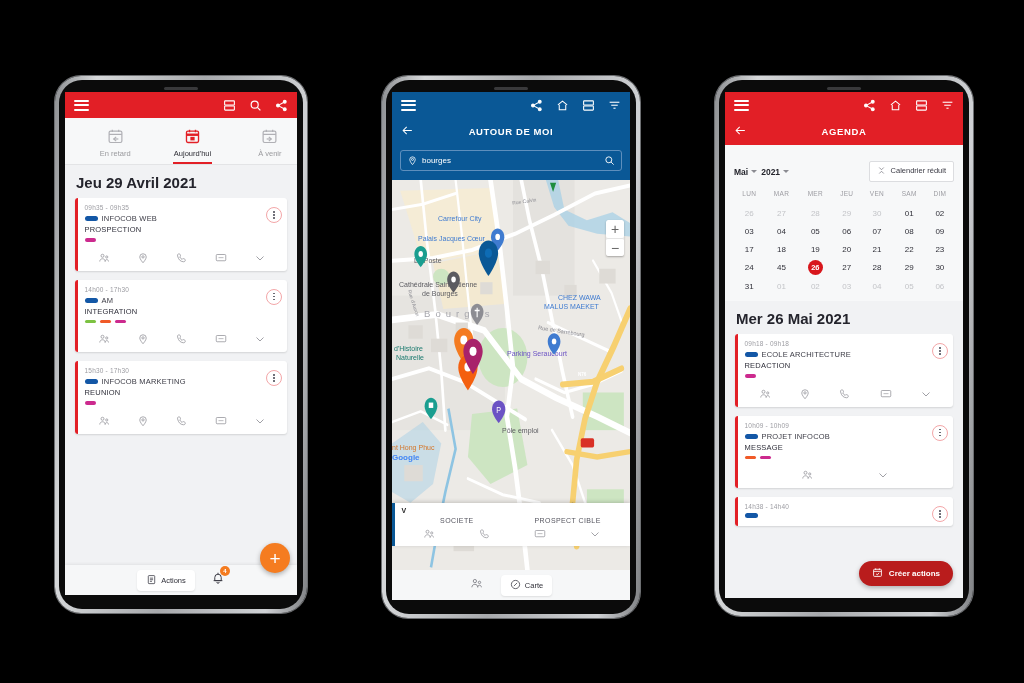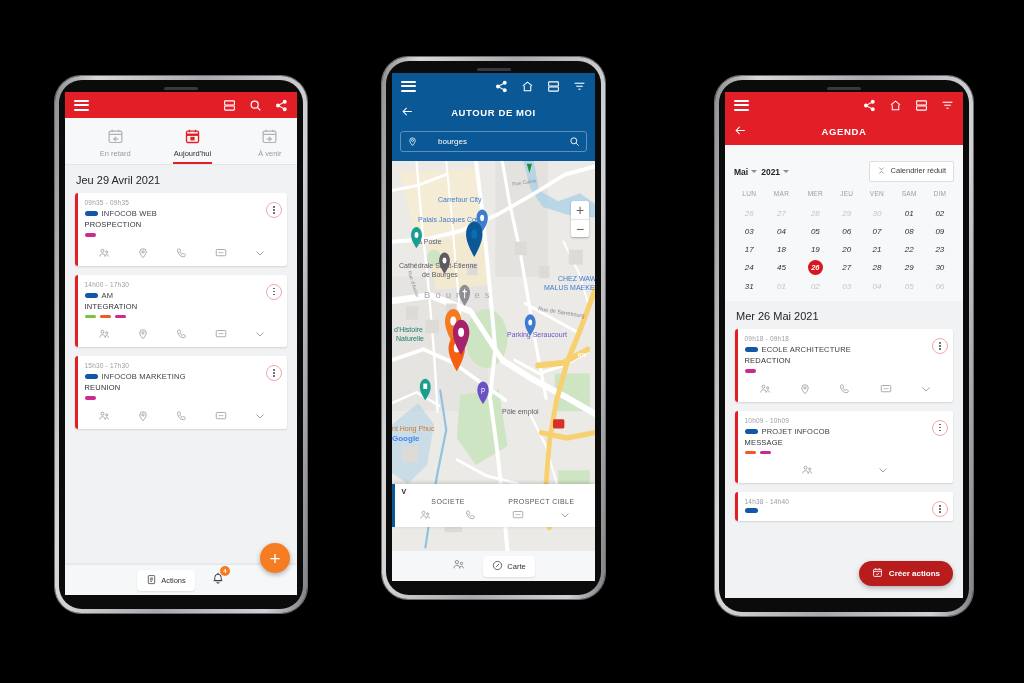--- a/index.html
+++ b/index.html
@@ -34,21 +34,21 @@
   }
   .screen {
     flex: 1;
     background: #f1f2f4;
     overflow: hidden;
     position: relative;
     display: flex; flex-direction: column;
   }
 
   #phone1 { left: 55px; top: 76px; width: 252px; height: 537px; }
-  #phone2 { left: 382px; top: 57px; width: 223px; height: 542px; }
+  #phone2 { left: 382px; top: 76px; width: 258px; height: 542px; }
   #phone3 { left: 715px; top: 76px; width: 258px; height: 540px; }
 
   
   .appbar {
     display: flex; align-items: center;
     padding: 0 9px;
     height: 26px;
     flex-shrink: 0;
   }
   .appbar.red { background: #e21f26; }
@@ -80,21 +80,21 @@
   }
   .tab .ticon { height: 20px; display: flex; align-items: center; justify-content: center; }
   .tab .tlabel { font-size: 7.5px; color: #9a9a9e; margin-top: 3px; padding-bottom: 6px; display: block; }
   .tab.active .tlabel { color: #2b2b33; }
   .tab.active::after {
     content: ""; position: absolute; bottom: 0; left: 14%; right: 14%;
     height: 2px; background: #e21f26;
   }
 
   .datehead {
-    font-size: 11px; font-weight: normal; color: #24242c;
+    font-size: 15px; font-weight: bold; color: #24242c;
     padding: 9px 11px 7px 11px; flex-shrink: 0;
   }
 
   .list { flex: 1; overflow: hidden; padding: 0 10px; }
 
   
   .card {
     background: #fff; border-radius: 3px; margin-bottom: 9px;
     display: flex; overflow: hidden;
     box-shadow: 0 1px 2px rgba(0,0,0,.13);
@@ -148,21 +148,21 @@
     background: #f57c20; color: #fff;
     display: flex; align-items: center; justify-content: center;
     font-size: 19px; line-height: 1; font-weight: 300;
     box-shadow: 0 2px 5px rgba(0,0,0,.3); cursor: pointer; z-index: 5;
   }
 
   
   .searchwrap { background: #0a5896; padding: 5px 8px 9px 8px; flex-shrink: 0; }
   .searchbox {
     height: 21px; border: 1px solid #5e8fbd; border-radius: 3px;
-    display: flex; align-items: center; padding: 0 6px; gap: 20px;
+    display: flex; align-items: center; padding: 0 6px; gap: 4px;
   }
   .searchbox .sv { flex: 1; color: #fff; font-size: 8px; }
 
   
   .maparea { flex: 1; position: relative; overflow: hidden; background: #e9e6df; }
   .mapsvg { position: absolute; inset: 0; width: 100%; height: 100%; }
   .mapbtn {
     width: 18px; height: 18px; background: #fff; border-radius: 2px;
     display: flex; align-items: center; justify-content: center;
     box-shadow: 0 1px 2px rgba(0,0,0,.3); cursor: pointer;
@@ -207,21 +207,21 @@
     margin-left: auto; border: 1px solid #dcdde0; background: #fff;
     border-radius: 2px; padding: 4px 7px; font-size: 7.5px; color: #3a3a44;
     display: flex; align-items: flex-start; gap: 5px; cursor: pointer;
   }
   table.cal { width: 100%; border-collapse: collapse; margin-top: 8px; }
   table.cal th {
     font-size: 6.5px; color: #9c9ca2; font-weight: normal;
     letter-spacing: .3px; padding-bottom: 5px;
   }
   table.cal td { text-align: center; height: 18px; vertical-align: top; position: relative; }
-  .dnum { font-size: 8px; color: #303039; display: inline-block; line-height: 11px; font-style: italic; }
+  .dnum { font-size: 8px; color: #303039; display: inline-block; line-height: 11px; }
   td.out .dnum { color: #c3c4c8; }
   td.sel-day .dnum {
     background: #d8161c; color: #fff; border-radius: 50%;
     width: 15px; height: 15px; line-height: 15px; font-weight: bold; font-size: 7.5px;
   }
   .dot { width: 2.6px; height: 2.6px; border-radius: 50%; background: #e21f26; margin: 1.5px auto 0 auto; }
   td.sel-day .dot { background: #fff; position: relative; top: -3px; }
 
   .cta {
     position: absolute; right: 10px; bottom: 12px; z-index: 9;

